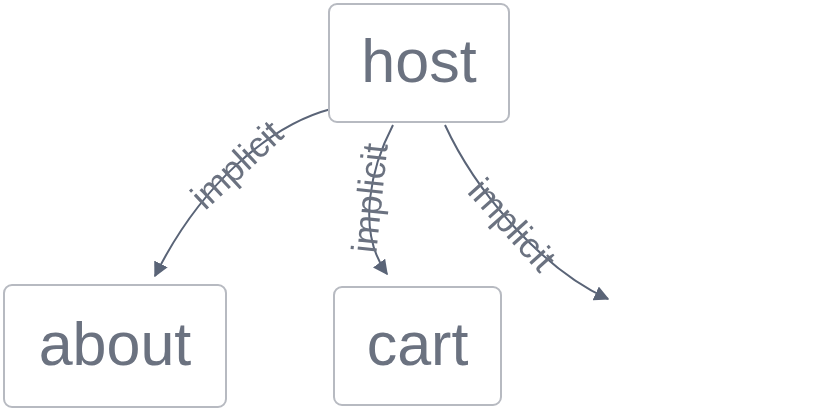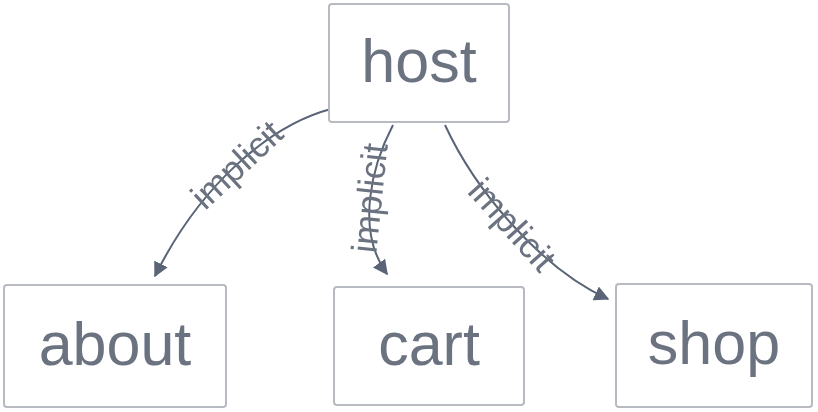--- a/index.html
+++ b/index.html
@@ -28,21 +28,21 @@
     fill:var(--edge-label);
     font-family:"Liberation Sans", sans-serif;
     font-size:36px;
     text-anchor:middle;
   }
   .node{
     position:absolute;
     box-sizing:border-box;
     background:var(--node-fill);
     border:2px solid var(--node-border);
-    border-radius:4px;
+    border-radius:9px;
     display:flex;
     align-items:center;
     justify-content:center;
     color:var(--node-text);
     font-size:61px;
     line-height:1;
     user-select:none;
   }
   .node span{transform:translateY(-2px);}
 </style>
@@ -75,21 +75,18 @@
   </svg>
 
   <div class="node" style="left:328px;top:3px;width:182px;height:120px;">
     <span>host</span>
   </div>
 
   <div class="node" style="left:3px;top:284px;width:224px;height:124px;text-align:right;">
     <span>about</span>
   </div>
 
-  <div class="node" style="left:333px;top:286px;width:192px;height:120px;">
+  <div class="node" style="left:333px;top:286px;width:169px;height:120px;">
     <span>cart</span>
   </div>
 
-  <div class="node" style="left:615px;top:283px;width:198px;height:125px;">
-    <span>shop</span>
-  </div>
 
 </div>
 
 </body></html>

